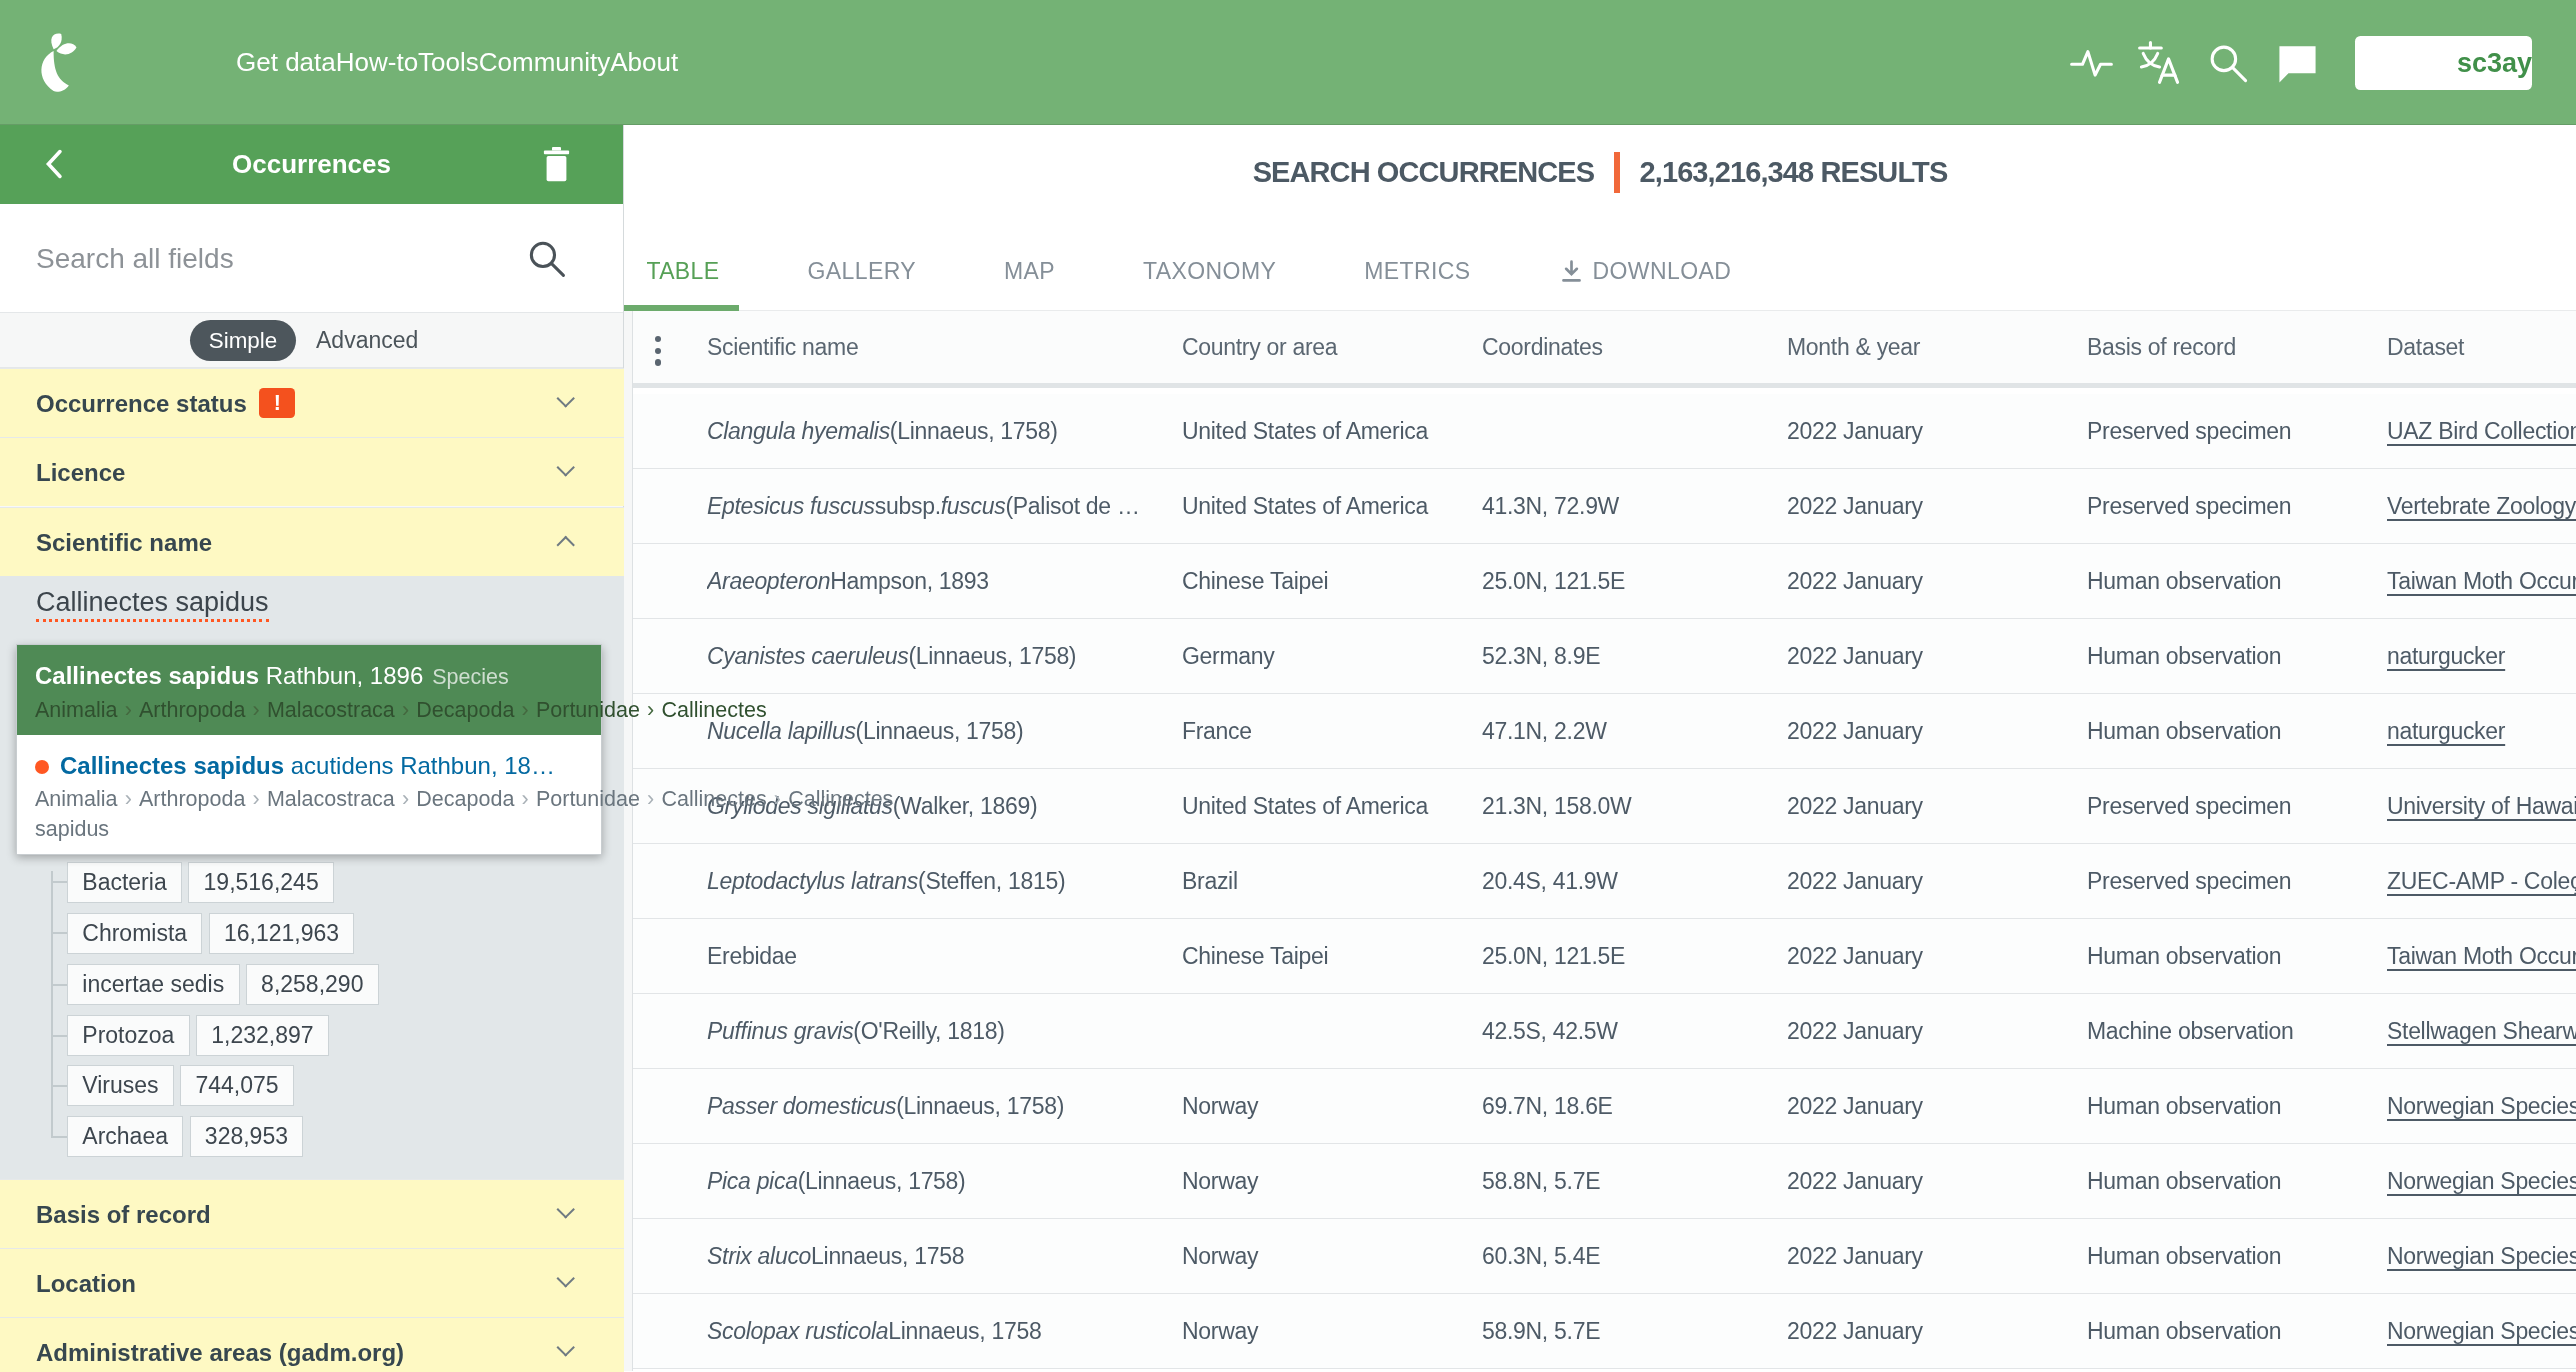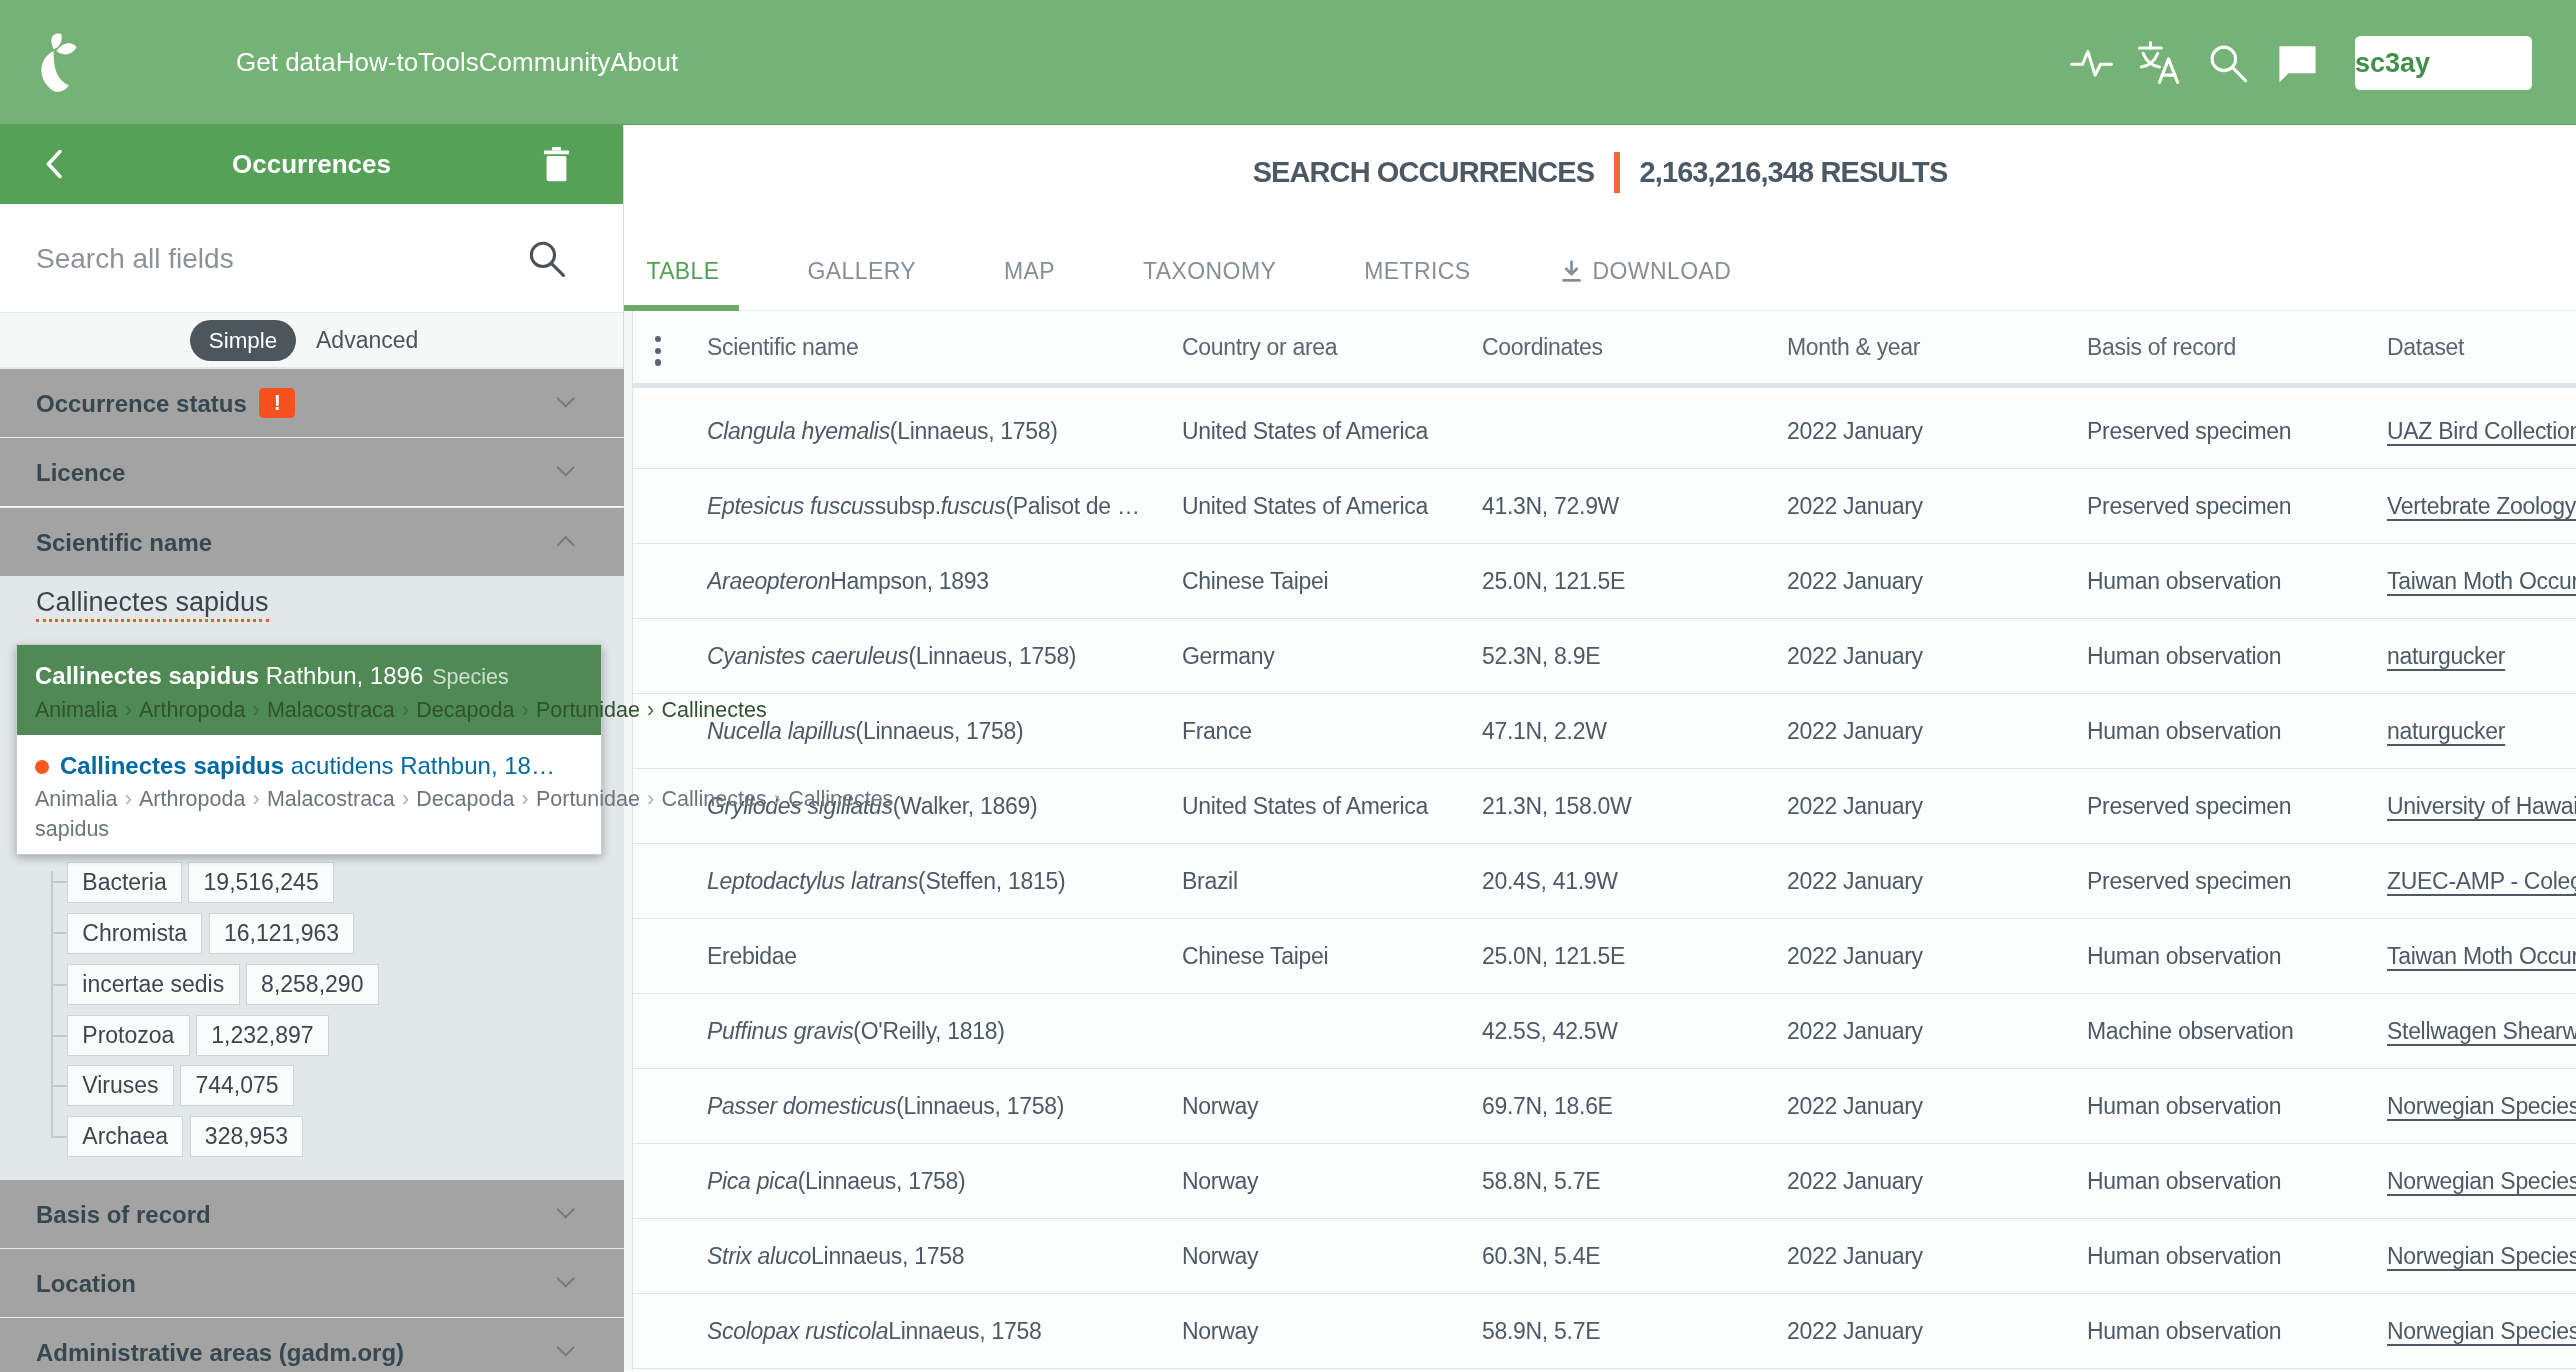--- a/index.html
+++ b/index.html
@@ -7,38 +7,38 @@
     font-family:"Liberation Sans","DejaVu Sans",sans-serif; }
 
   
   #topnav { position:absolute; left:0; top:0; width:2576px; height:125px;
     background:#74b275; border-bottom:0.9px solid rgba(0,0,0,.12); z-index:50; }
   #logo { position:absolute; left:25px; top:32px; width:61px; height:61px; }
   #nav-menu { position:absolute; left:236px; top:0; height:125px; display:flex; align-items:center; }
   .nav-item { color:#fff; font-size:26px; line-height:125px; height:125px; cursor:pointer; }
   .nav-icon { position:absolute; top:39px; width:47px; height:47px; }
   #user-btn { position:absolute; left:2355px; top:36px; width:177px; height:54px; background:#fff;
-    border-radius:5.4px; text-align:left; line-height:54px; font-size:27px; font-weight:bold; color:#41904a; cursor:pointer; }
+    border-radius:5.4px; text-align:right; line-height:54px; font-size:27px; font-weight:bold; color:#41904a; cursor:pointer; }
 
   
   #sidebar { position:absolute; left:0; top:125px; width:624px; height:887px;
     background:#f8f9f9; border-right:0.9px solid #d5dadc; }
   #sb-head { position:absolute; left:0; top:0; width:100%; height:79px; background:#56a158; }
   #sb-back { position:absolute; left:43px; top:23px; width:21.5px; height:32px; }
   #sb-title { width:100%; text-align:center; line-height:79px; color:#fff; font-size:26px; font-weight:bold; }
   #sb-trash { position:absolute; right:52px; top:21.5px; width:29px; height:36px; }
   #sb-search { position:absolute; left:0; top:79px; width:100%; height:109px; background:#fff; border-bottom:0.9px solid #e4e7e9; }
   #sb-search-text { position:absolute; left:36px; top:0; line-height:109px; font-size:28px; color:#8d9297; }
   #sb-search-icon { position:absolute; right:56px; top:34px; width:41px; height:41px; }
   #sb-toggle { position:absolute; left:0; top:188px; width:100%; height:55px; background:#f6f7f7; border-bottom:0.9px solid #e4e7e9; }
   #pill-simple { position:absolute; left:190px; top:7.2px; width:106px; height:41px; background:#4d565c;
     border-radius:20.6px; color:#fff; font-size:22.4px; text-align:center; line-height:41px; cursor:pointer; }
   #toggle-advanced { position:absolute; left:316px; top:7.2px; height:41px; line-height:41px; font-size:23px; color:#4b545a; cursor:pointer; }
 
-  .filter-row { position:relative; width:624px; height:69px; background:#a3a3a3; border-top:0.9px solid #e6e9ea; cursor:pointer; }
+  .filter-row { position:relative; width:624px; height:69px; background:#fef9c3; border-top:0.9px solid #e6e9ea; cursor:pointer; }
   .filter-label { position:absolute; left:36px; top:0; line-height:69px; font-size:24px; font-weight:bold; color:#37474f; }
   .badge { display:inline-block; vertical-align:middle; margin-left:12.5px; margin-top:-5.4px; width:36px; height:30px;
     background:#f4511e; border-radius:4.5px; color:#fff; font-weight:bold; font-size:21.5px; text-align:center; line-height:30px; }
   .chev { position:absolute; right:52px; top:50%; width:13.4px; height:13.4px;
     border-right:2.7px solid #6f7a82; border-bottom:2.7px solid #6f7a82; }
   .chev.down { transform:rotate(45deg); margin-top:-10.7px; }
   .chev.up   { transform:rotate(-135deg); margin-top:-3.6px; }
   #filters-top { position:absolute; left:0; top:243px; width:624px; }
 
   #sn-row { position:absolute; left:0; top:382px; width:624px; }

